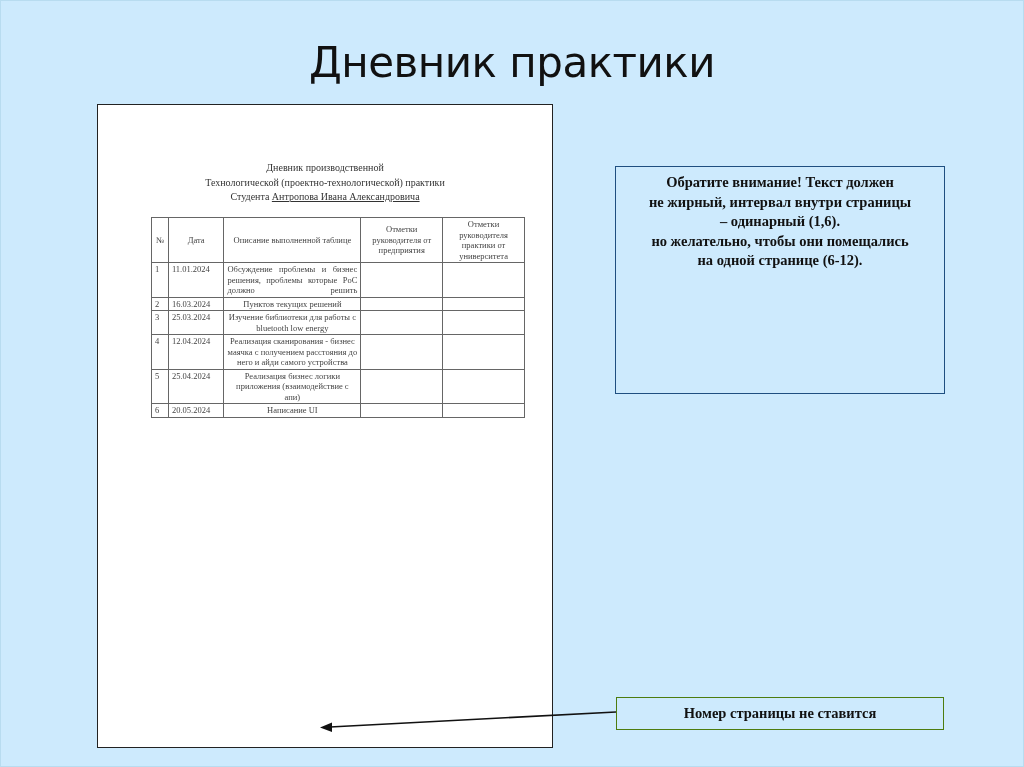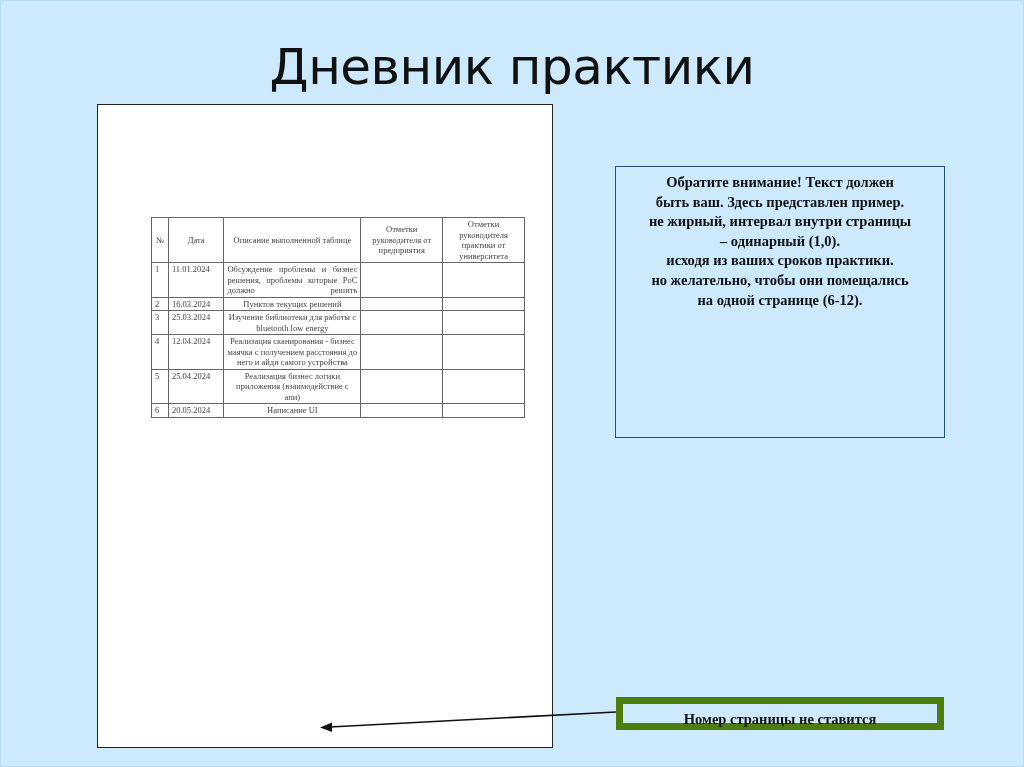--- a/index.html
+++ b/index.html
@@ -10,21 +10,21 @@
     font-family: "Liberation Serif", serif;
   }
   .slide-border {
     position: absolute; left: 0; top: 0; width: 1022px; height: 765px;
     border: 1px solid #b8dcf0;
   }
   .slide-title {
     position: absolute; left: 0; top: 38px; width: 1024px;
     text-align: center;
     font-family: "DejaVu Sans", sans-serif;
-    font-size: 50px; color: #111;
+    font-size: 42px; color: #111;
     letter-spacing: -0.5px;
   }
   .page {
     position: absolute; left: 97px; top: 104px;
     width: 456px; height: 644px;
     background: #fff;
     border: 1px solid #222;
     box-sizing: border-box;
   }
   .doc-heading {
@@ -46,54 +46,59 @@
     font-weight: normal;
   }
   table.diary th { vertical-align: middle; text-align: center; height: 40px; }
   table.diary td.num { width: 10px; text-align: left; }
   table.diary td.date { width: 49px; text-align: left; }
   table.diary td.desc { width: 133px; text-align: center; margin-left: 8px; }
   table.diary td.desc.just { text-align: justify; text-align-last: justify; }
   table.diary td.mark { width: 76px; }
   .note-box {
     position: absolute; left: 615px; top: 166px;
-    width: 330px; height: 272px;
+    width: 330px; height: 228px;
     border: 1px solid #1f4f80;
     box-sizing: border-box;
     background: #cdeafd;
     text-align: center;
     font-weight: bold;
     font-size: 14.5px; line-height: 19.6px;
     color: #111;
     padding-top: 6px;
   }
   .note-box .line { display: block; }
   .page-note-box {
     position: absolute; left: 616px; top: 697px;
     width: 328px; height: 33px;
-    border: 7px solid #4d7c0f;
+    border: 1px solid #4d7c0f;
     box-sizing: border-box;
     background: #cdeafd;
     text-align: center;
     font-weight: bold; font-size: 14.5px; line-height: 31px;
     color: #111;
   }
   .arrow {
     position: absolute; left: 0; top: 0; width: 1024px; height: 767px;
     pointer-events: none;
   }
 </style>
 </head>
 <body>
 
 <div class="slide-border"></div>
 
 <div class="slide-title">Дневник практики</div>
 
 <div class="page">
+  <div class="doc-heading">
+    <div>Дневник производственной</div>
+    <div>Технологической (проектно-технологической) практики</div>
+    <div><span>Студента </span><span class="u">Антропова Ивана Александровича</span></div>
+  </div>
 
   <table class="diary">
     <thead>
       <tr>
         <th>№</th>
         <th>Дата</th>
         <th>Описание выполненной таблице</th>
         <th>Отметки руководителя от предприятия</th>
         <th>Отметки руководителя практики от университета</th>
       </tr>
@@ -140,24 +145,22 @@
         <td class="desc">Написание UI</td>
         <td class="mark"></td>
         <td class="mark"></td>
       </tr>
     </tbody>
   </table>
 </div>
 
 <div class="note-box">
   <span class="line">Обратите внимание! Текст должен</span>
-  <span class="line">быть ваш. Здесь представлен пример.</span>
   <span class="line">не жирный, интервал внутри страницы</span>
-  <span class="line">– одинарный (1,0).</span>
-  <span class="line">исходя из ваших сроков практики.</span>
+  <span class="line">– одинарный (1,6).</span>
   <span class="line">но желательно, чтобы  они помещались</span>
   <span class="line">на одной странице (6-12).</span>
 </div>
 
 <div class="page-note-box">
   <span>Номер страницы не ставится</span>
 </div>
 
 <svg class="arrow" viewBox="0 0 1024 767" xmlns="http://www.w3.org/2000/svg">
   <line x1="616" y1="712" x2="330" y2="727" stroke="#111" stroke-width="1.6"></line>

